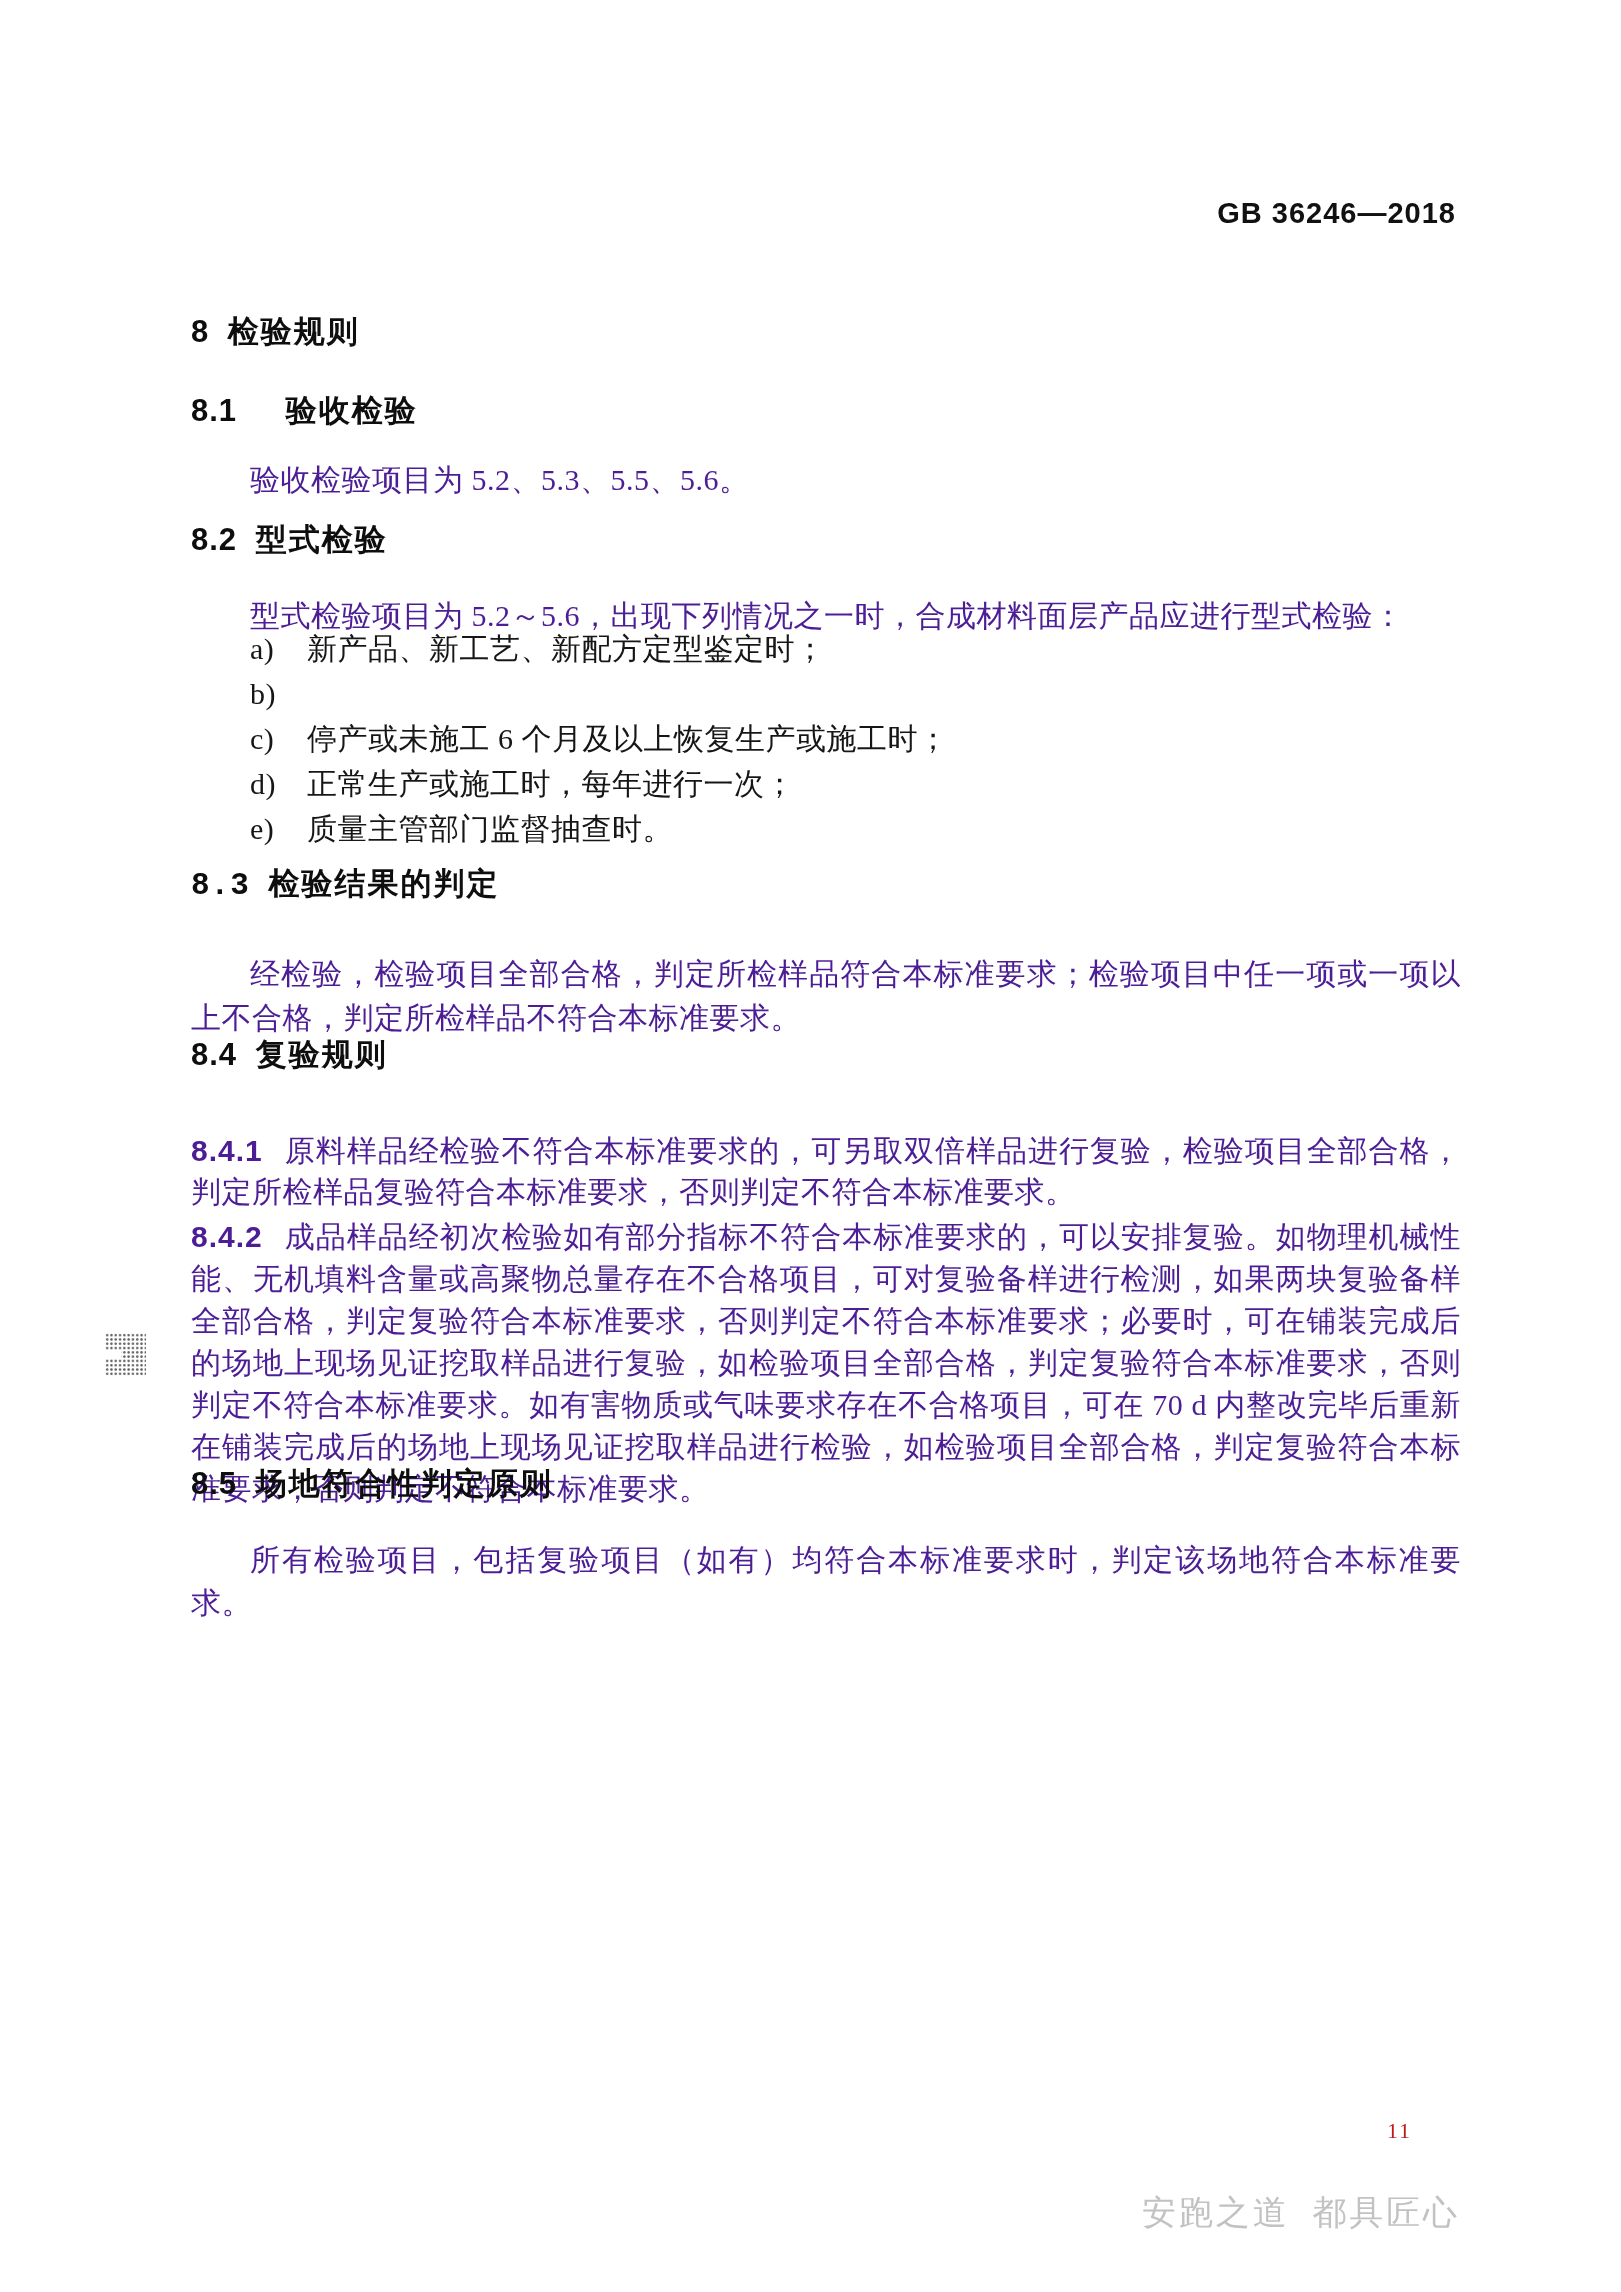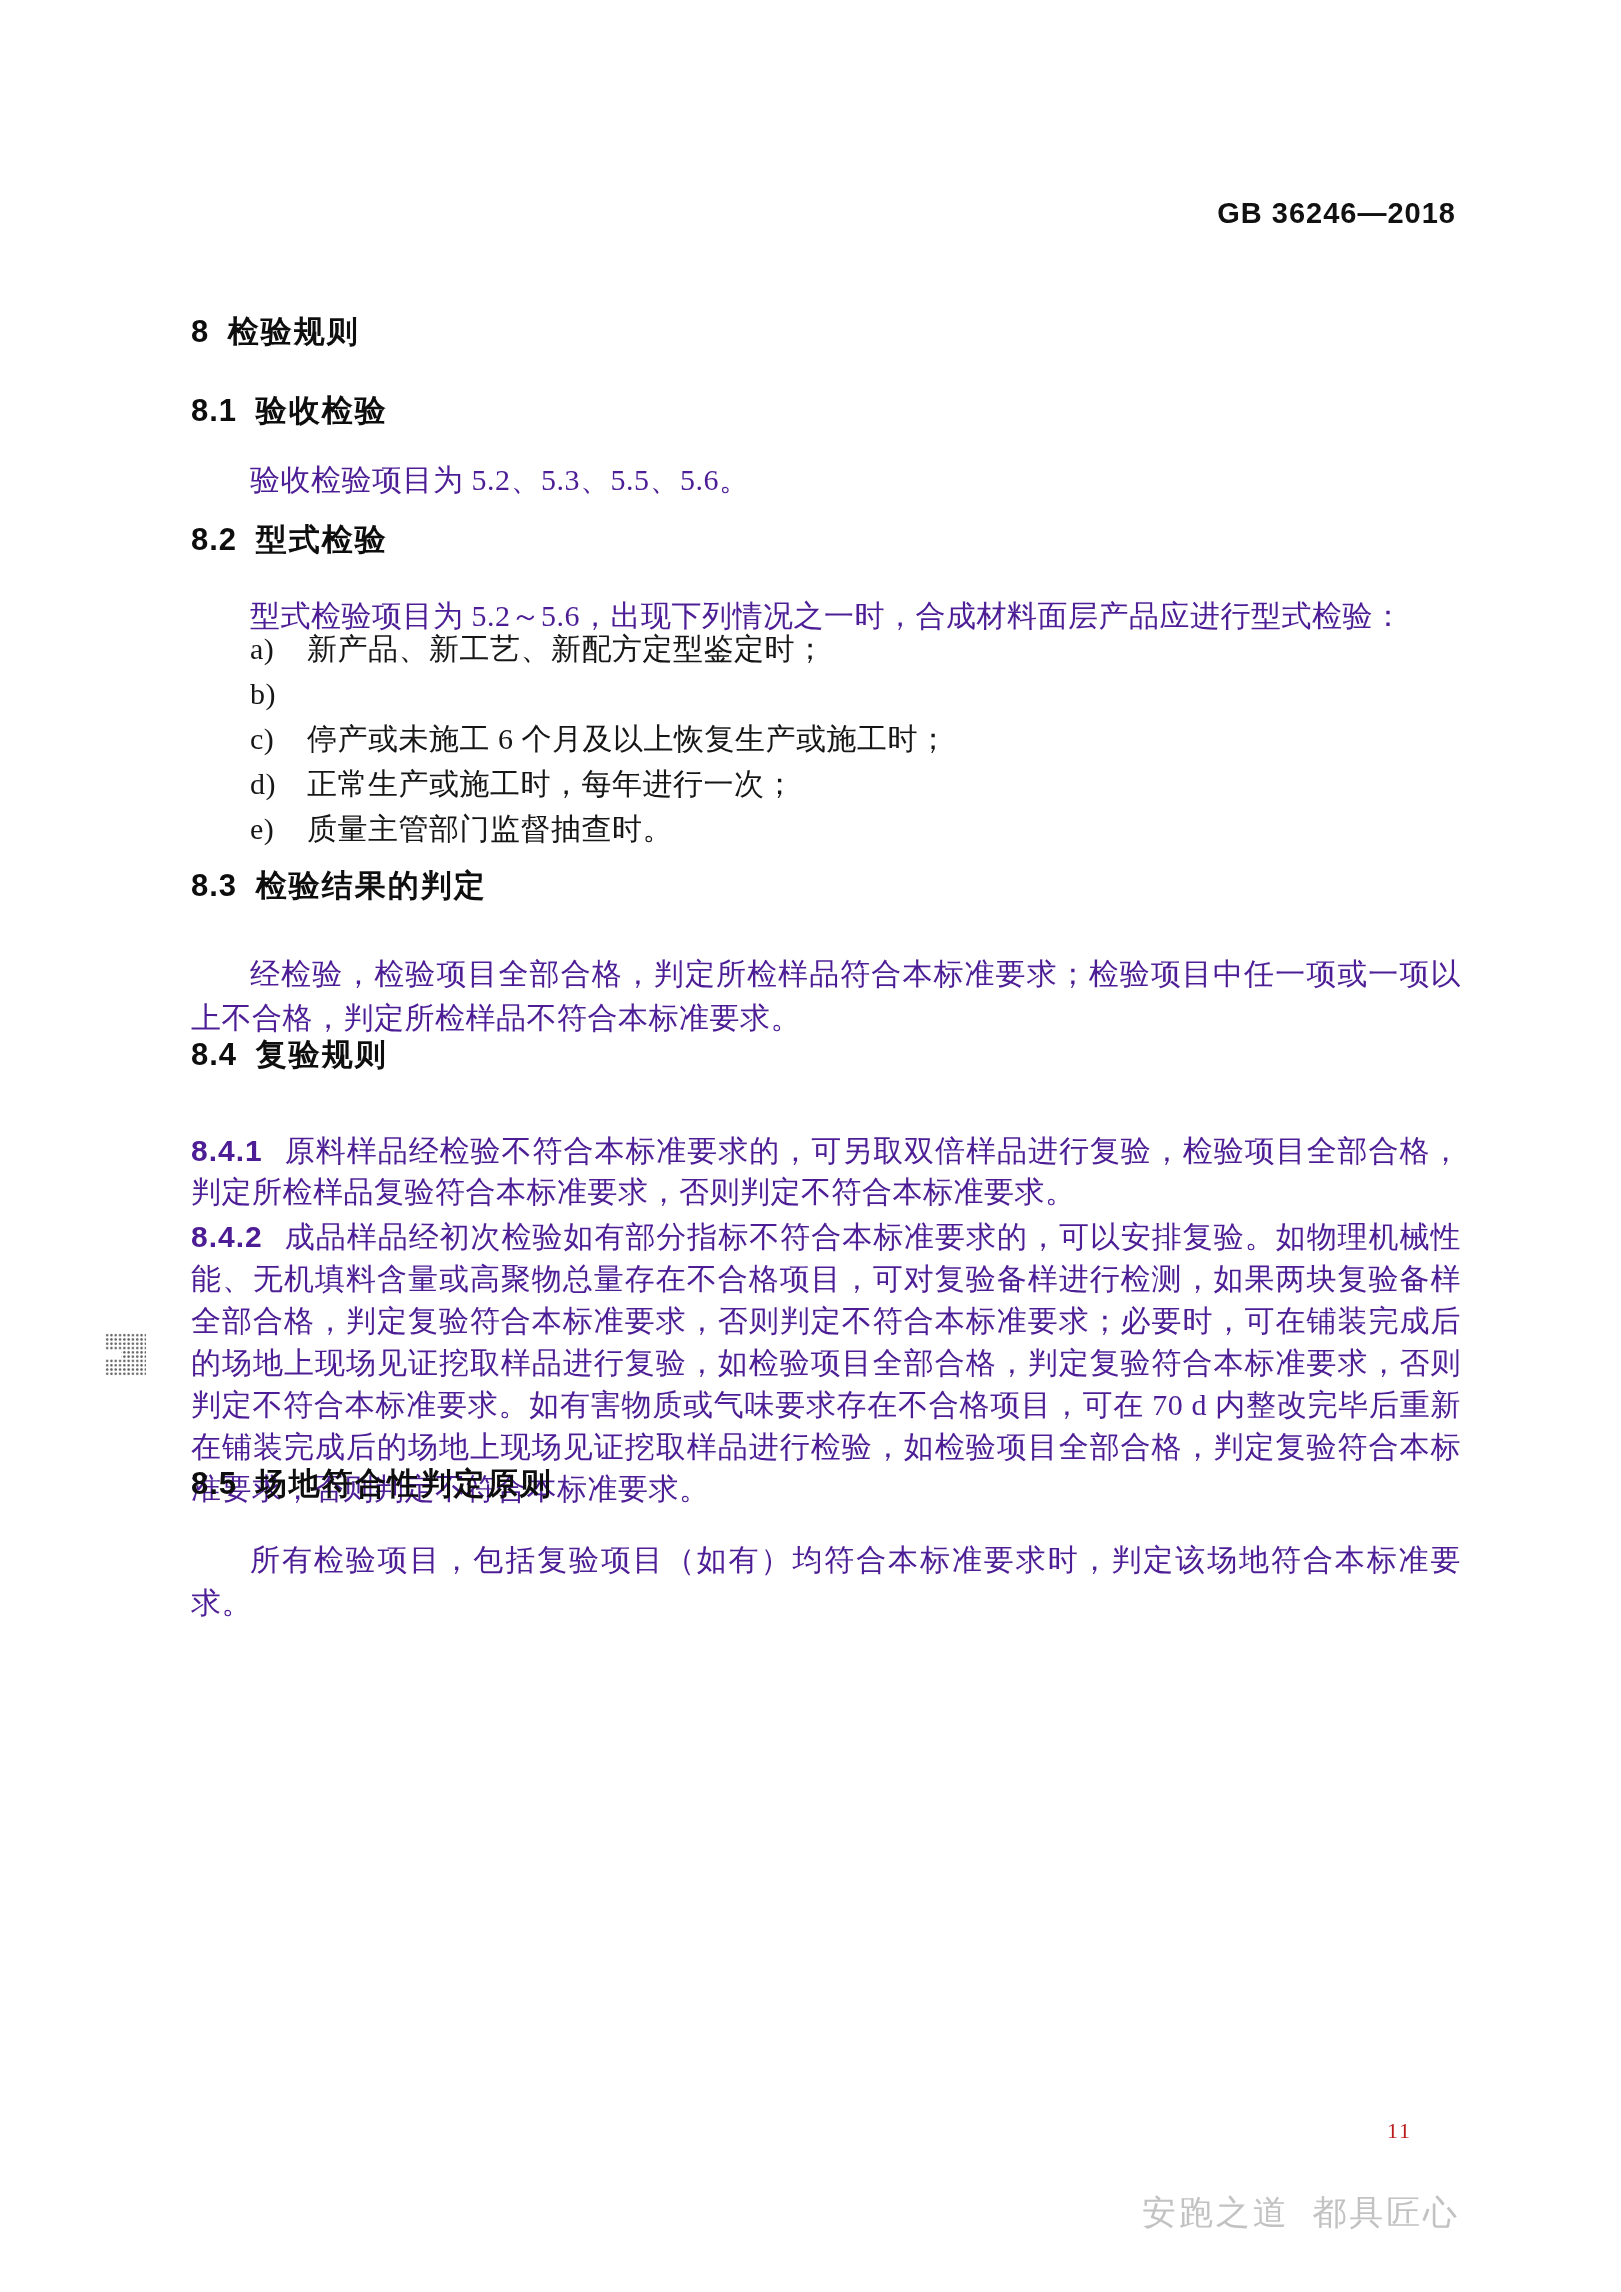--- a/index.html
+++ b/index.html
@@ -72,21 +72,21 @@
 
 <div class="page">
 
   <div class="doc-code">GB 36246—2018</div>
 
   <div class="h" style="top:314px;">
     <span class="num">8</span>
     <span class="title">检验规则</span>
   </div>
 
-  <div class="h" style="top:393px;">
+  <div class="h" style="top:393px;gap:30px;">
     <span class="num">8.1</span>
     <span class="title">验收检验</span>
   </div>
 
   <p class="para indent" style="top:428px;">验收检验项目为 5.2、5.3、5.5、5.6。</p>
 
   <div class="h" style="top:522px;">
     <span class="num">8.2</span>
     <span class="title">型式检验</span>
   </div>
@@ -108,21 +108,21 @@
     <div class="li">
       <span class="li-label">d)</span>
       <span class="li-text">正常生产或施工时，每年进行一次；</span>
     </div>
     <div class="li">
       <span class="li-label">e)</span>
       <span class="li-text">质量主管部门监督抽查时。</span>
     </div>
   </div>
 
-  <div class="h" style="top:868px;">
+  <div class="h" style="top:868px;font-family:Liberation Mono, monospace;">
     <span class="num">8.3</span>
     <span class="title">检验结果的判定</span>
   </div>
 
   <p class="para indent" style="top:922px;line-height:44px;">经检验，检验项目全部合格，判定所检样品符合本标准要求；检验项目中任一项或一项以上不合格，判定所检样品不符合本标准要求。</p>
 
   <div class="h" style="top:1037px;">
     <span class="num">8.4</span>
     <span class="title">复验规则</span>
   </div>

